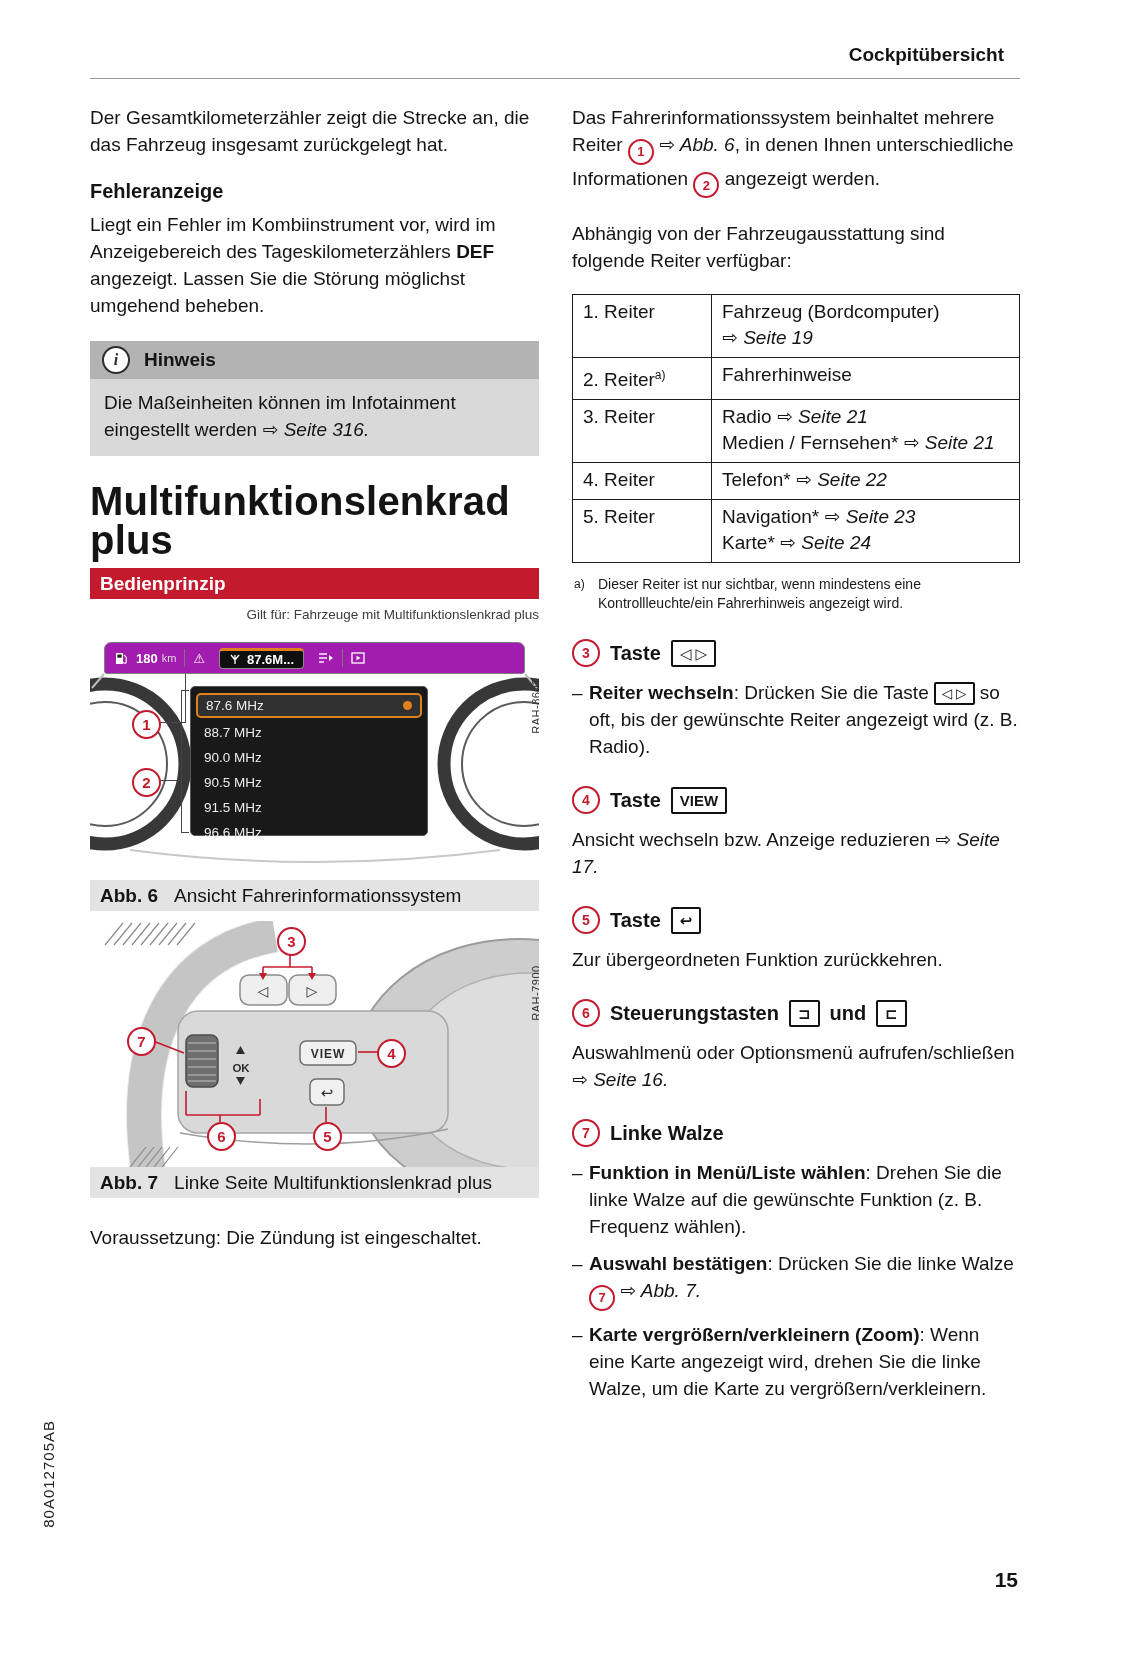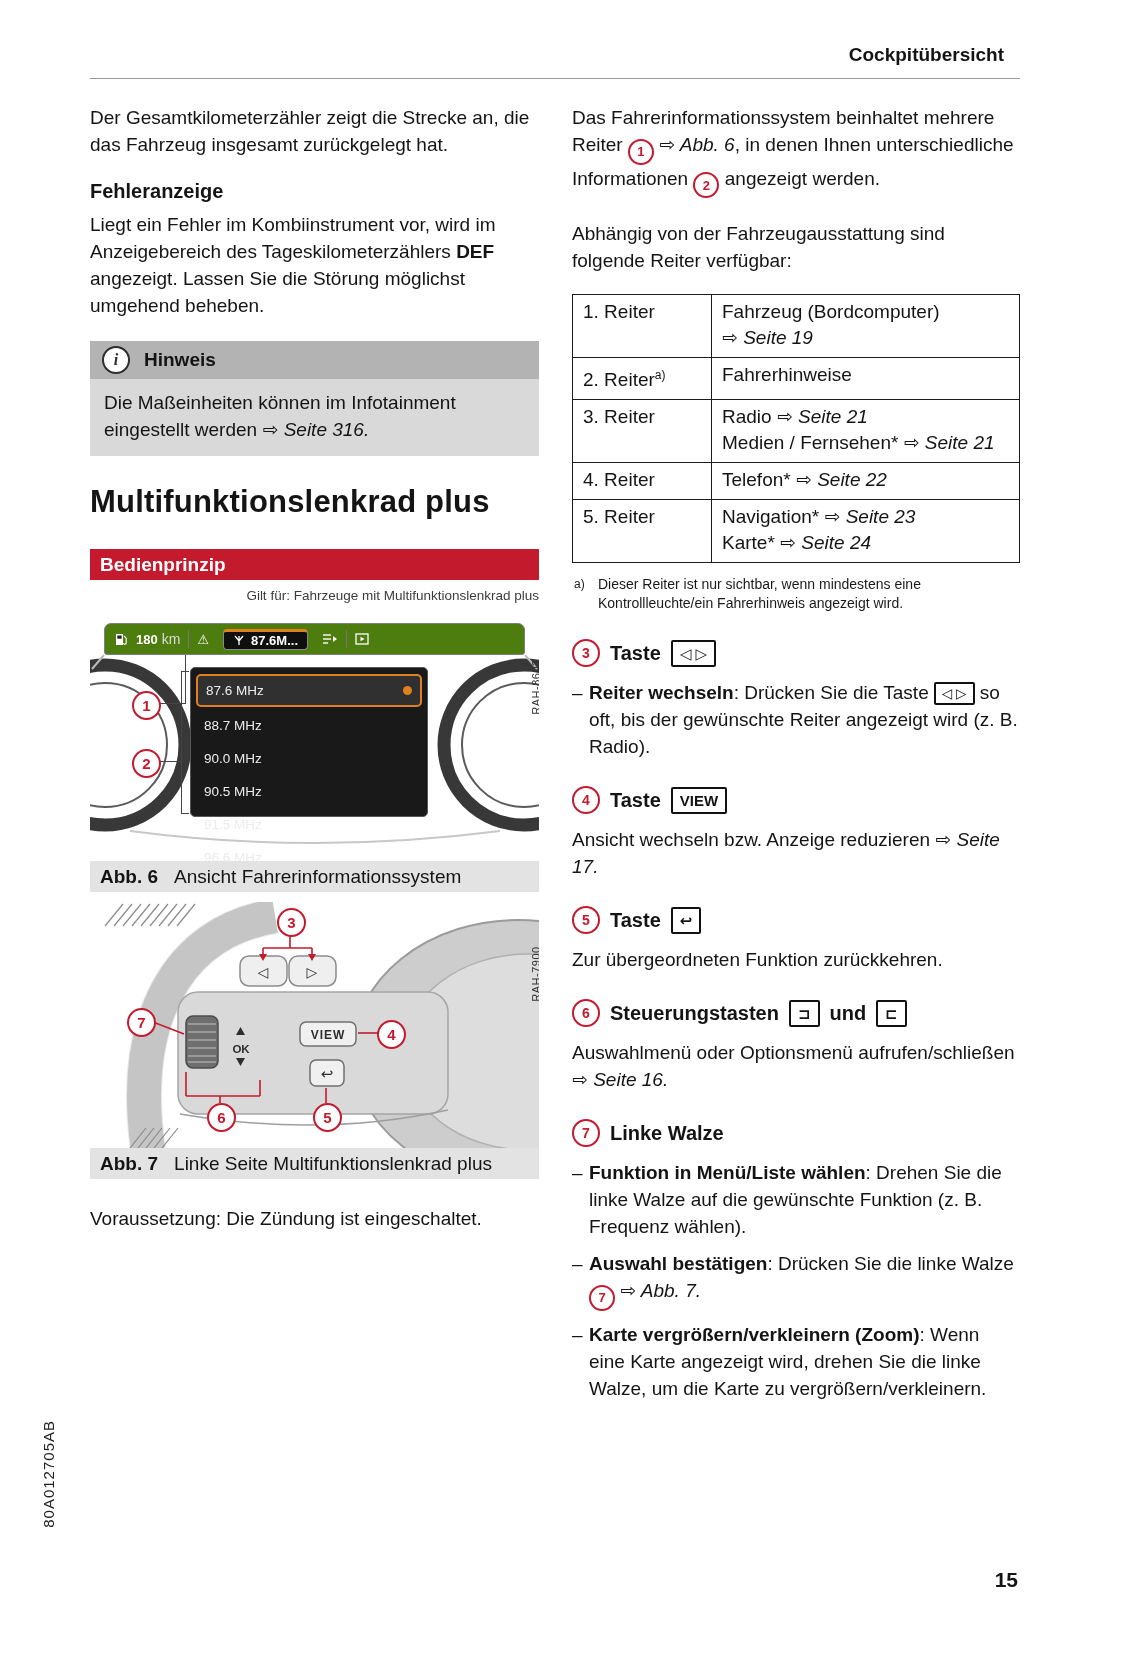--- a/index.html
+++ b/index.html
@@ -19,43 +19,43 @@
   b{font-weight:bold;}
   
   .h-sub{font-size:20px;font-weight:bold;margin:0 0 8px;}
   .note{margin:4px 0 26px;}
   .note-head{background:#b3b3b3;display:flex;align-items:center;gap:14px;padding:4px 12px;height:30px;}
   .note-icon{width:24px;height:24px;border-radius:50%;background:#fff;border:2px solid #2d2d2d;color:#2d2d2d;
              display:flex;align-items:center;justify-content:center;font-family:"Liberation Serif",serif;
              font-weight:bold;font-style:italic;font-size:16px;}
   .note-title{font-size:19px;font-weight:bold;}
   .note-body{background:#d9d9d9;padding:10px 14px 13px;font-size:19px;line-height:27px;}
-  .h-main{font-size:31px;line-height:39px;font-weight:bold;margin:6px 0 28px;letter-spacing:0.2px;}
+  .h-main{font-size:40px;line-height:39px;font-weight:bold;margin:6px 0 8px;letter-spacing:0.2px;}
   .banner{background:var(--red);color:#fff;font-weight:bold;font-size:19px;padding:3px 10px;height:25px;line-height:25px;margin:0 0 8px;}
   .applies{font-size:13.5px;color:#3c3c3c;margin:0 0 12px;text-align:right;}
   .intro{font-style:italic;}
   
   .figure{margin:0 0 10px;}
   .fig-canvas{position:relative;width:449px;height:246px;background:#fff;overflow:hidden;}
   .figcap{background:#e3e3e3;display:flex;gap:16px;align-items:center;padding:0 10px;height:31px;font-size:19px;}
   .figcap b{font-weight:bold;}
   .figcode{position:absolute;right:-24px;top:66px;transform:rotate(-90deg);font-size:11px;color:#333;letter-spacing:0.5px;z-index:4;}
   
   .fig6-svg{position:absolute;left:0;top:0;z-index:0;}
-  .cl-top{position:absolute;left:14px;right:14px;top:8px;height:30px;background:#4d7c0f;border:1px solid #7e7e7e;
+  .cl-top{position:absolute;left:14px;right:14px;top:8px;height:30px;background:#a21caf;border:1px solid #7e7e7e;
           border-radius:7px 7px 3px 3px;display:flex;align-items:center;gap:8px;padding:0 10px;color:#fff;z-index:2;}
   .cl-val{font-size:13px;font-weight:bold;}
-  .cl-unit{font-size:14px;color:#ddd;margin-left:-4px;}
+  .cl-unit{font-size:11px;color:#ddd;margin-left:-4px;}
   .cl-sep{width:1px;height:18px;background:#777;}
   .cl-warn{font-size:13px;color:#fff;}
   .cl-tab{display:flex;align-items:center;gap:6px;border:1px solid #8a8a8a;border-top:3px solid var(--orange);
           border-radius:4px;background:#0f0f0f;padding:1px 9px;margin:0 6px;font-size:13px;font-weight:bold;flex:0 0 auto;}
   .cl-panel{position:absolute;left:100px;top:52px;width:238px;height:150px;background:#191919;border:1px solid #565656;
             border-radius:5px;z-index:2;padding-top:6px;box-sizing:border-box;}
-  .cl-row{height:33px;display:flex;align-items:center;padding:0 13px;color:#ececec;font-size:13.5px;}
+  .cl-row{height:25px;display:flex;align-items:center;padding:0 13px;color:#ececec;font-size:13.5px;}
   .cl-row.active{border:2px solid var(--orange);border-radius:5px;margin:0 5px 2px;padding:0 8px;background:#303030;box-sizing:border-box;}
   .cl-dot{width:9px;height:9px;border-radius:50%;background:var(--orange);margin-left:auto;}
   .co{position:absolute;width:25px;height:25px;border:2px solid var(--red);border-radius:50%;color:var(--red);
       font-weight:bold;font-size:15px;display:flex;align-items:center;justify-content:center;background:#fff;z-index:3;}
   .br{position:absolute;z-index:1;}
   .br.h{border-top:1.5px solid #444;height:0;}
   .br.v{border-left:1.5px solid #444;width:0;}
   
   .fig7-svg{position:absolute;left:0;top:0;z-index:0;}
   text.svgt{font-family:"Liberation Sans","DejaVu Sans",sans-serif;fill:#2e2e2e;text-anchor:middle;}

